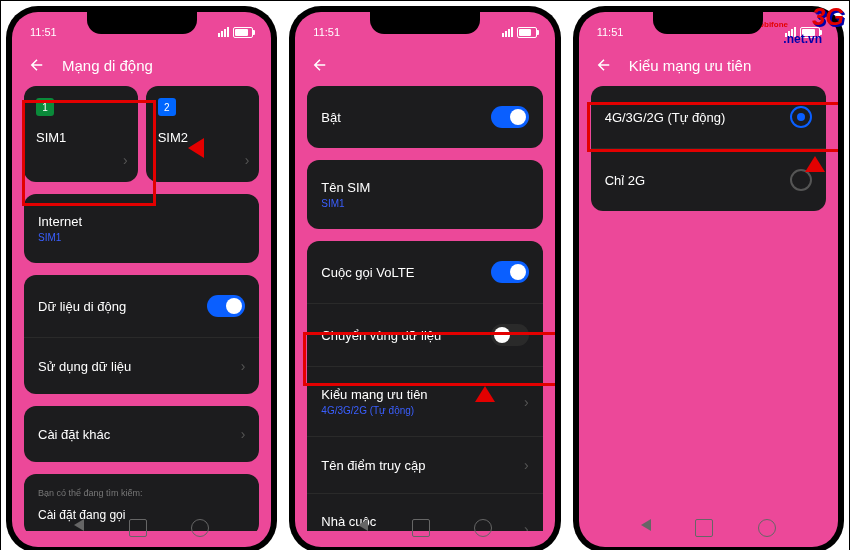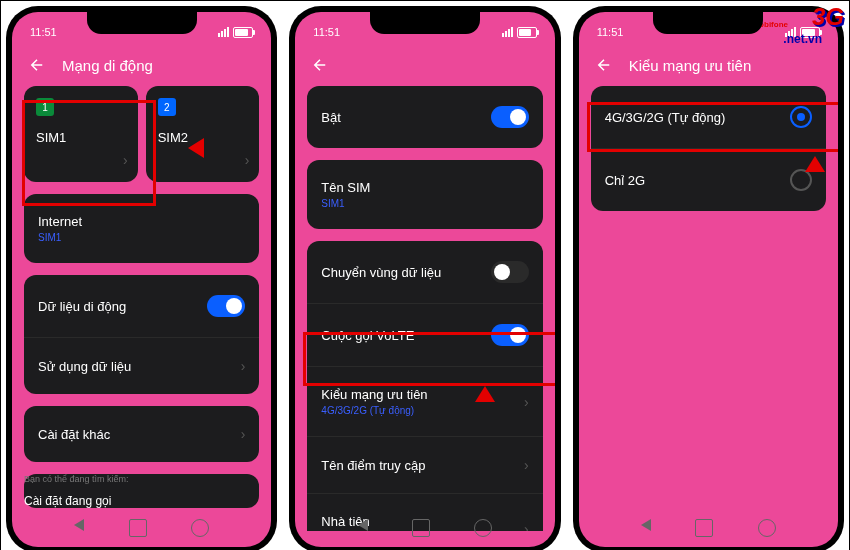--- a/index.html
+++ b/index.html
@@ -26,21 +26,21 @@
 .row-sub{color:#3a5fff;font-size:10px}
 .row-sub.teal{color:#00a388}
 .row-chev{color:#555;font-size:14px}
 .toggle{width:38px;height:22px;border-radius:11px;background:#2a2a2a;position:relative}
 .toggle.on{background:#0a5fff}
 .toggle::after{content:"";position:absolute;width:16px;height:16px;border-radius:50%;background:#fff;top:3px;left:3px}
 .toggle.on::after{left:19px}
 .radio{width:18px;height:18px;border-radius:50%;border:2px solid #555;display:flex;align-items:center;justify-content:center}
 .radio.on{border-color:#0a5fff}
 .radio.on::after{content:"";width:8px;height:8px;border-radius:50%;background:#0a5fff}
-.hint-card{background:#1c1c1e;border-radius:12px;margin-bottom:28px}
+.hint-card{background:#1c1c1e;border-radius:12px;padding:14px;margin-bottom:28px}
 .hint-label{color:#777;font-size:9px;margin-bottom:10px}
 .hint-txt{color:#fff;font-size:12px}
 .navbar{position:absolute;bottom:4px;left:0;right:0;display:flex;justify-content:space-around;padding:6px 40px}
 .navbtn{width:16px;height:16px;border:1.5px solid #666;border-radius:3px}
 .navbtn.tri{width:0;height:0;border:none;border-top:6px solid transparent;border-bottom:6px solid transparent;border-right:10px solid #666;border-radius:0}
 .navbtn.sq{border-radius:2px}
 .navbtn.circ{border-radius:50%}
 .redbox{position:absolute;border:3px solid #e30000;pointer-events:none}
 .arrow{position:absolute;pointer-events:none}
 .arrow svg{display:block}
@@ -170,41 +170,41 @@
 <div class="card">
 <div class="row">
               <div class="row-txt">
                 <span class="row-label">Tên SIM</span>
                 <span class="row-sub">SIM1</span>
               </div>
             </div>
 </div>
 <div class="card">
 <div class="row">
+              <span class="row-label">Cuộc gọi VoLTE</span>
+              <span class="toggle on"></span>
+            </div>
+<div class="row">
               <span class="row-label">Chuyển vùng dữ liệu</span>
               <span class="toggle"></span>
             </div>
 <div class="row">
-              <span class="row-label">Cuộc gọi VoLTE</span>
-              <span class="toggle on"></span>
-            </div>
-<div class="row">
               <div class="row-txt">
                 <span class="row-label">Kiểu mạng ưu tiên</span>
                 <span class="row-sub">4G/3G/2G (Tự động)</span>
               </div>
               <span class="row-chev">›</span>
             </div>
 <div class="row">
               <span class="row-label">Tên điểm truy cập</span>
               <span class="row-chev">›</span>
             </div>
 <div class="row">
               <div class="row-txt">
-                <span class="row-label">Nhà tiên</span>
+                <span class="row-label">Nhà cuộc</span>
                 <span class="row-sub teal">Viettel</span>
               </div>
               <span class="row-chev">›</span>
             </div>
 </div>
 </div>
 <div class="navbar">
 <span class="navbtn tri"></span>
 <span class="navbtn sq"></span>
 <span class="navbtn circ"></span>

